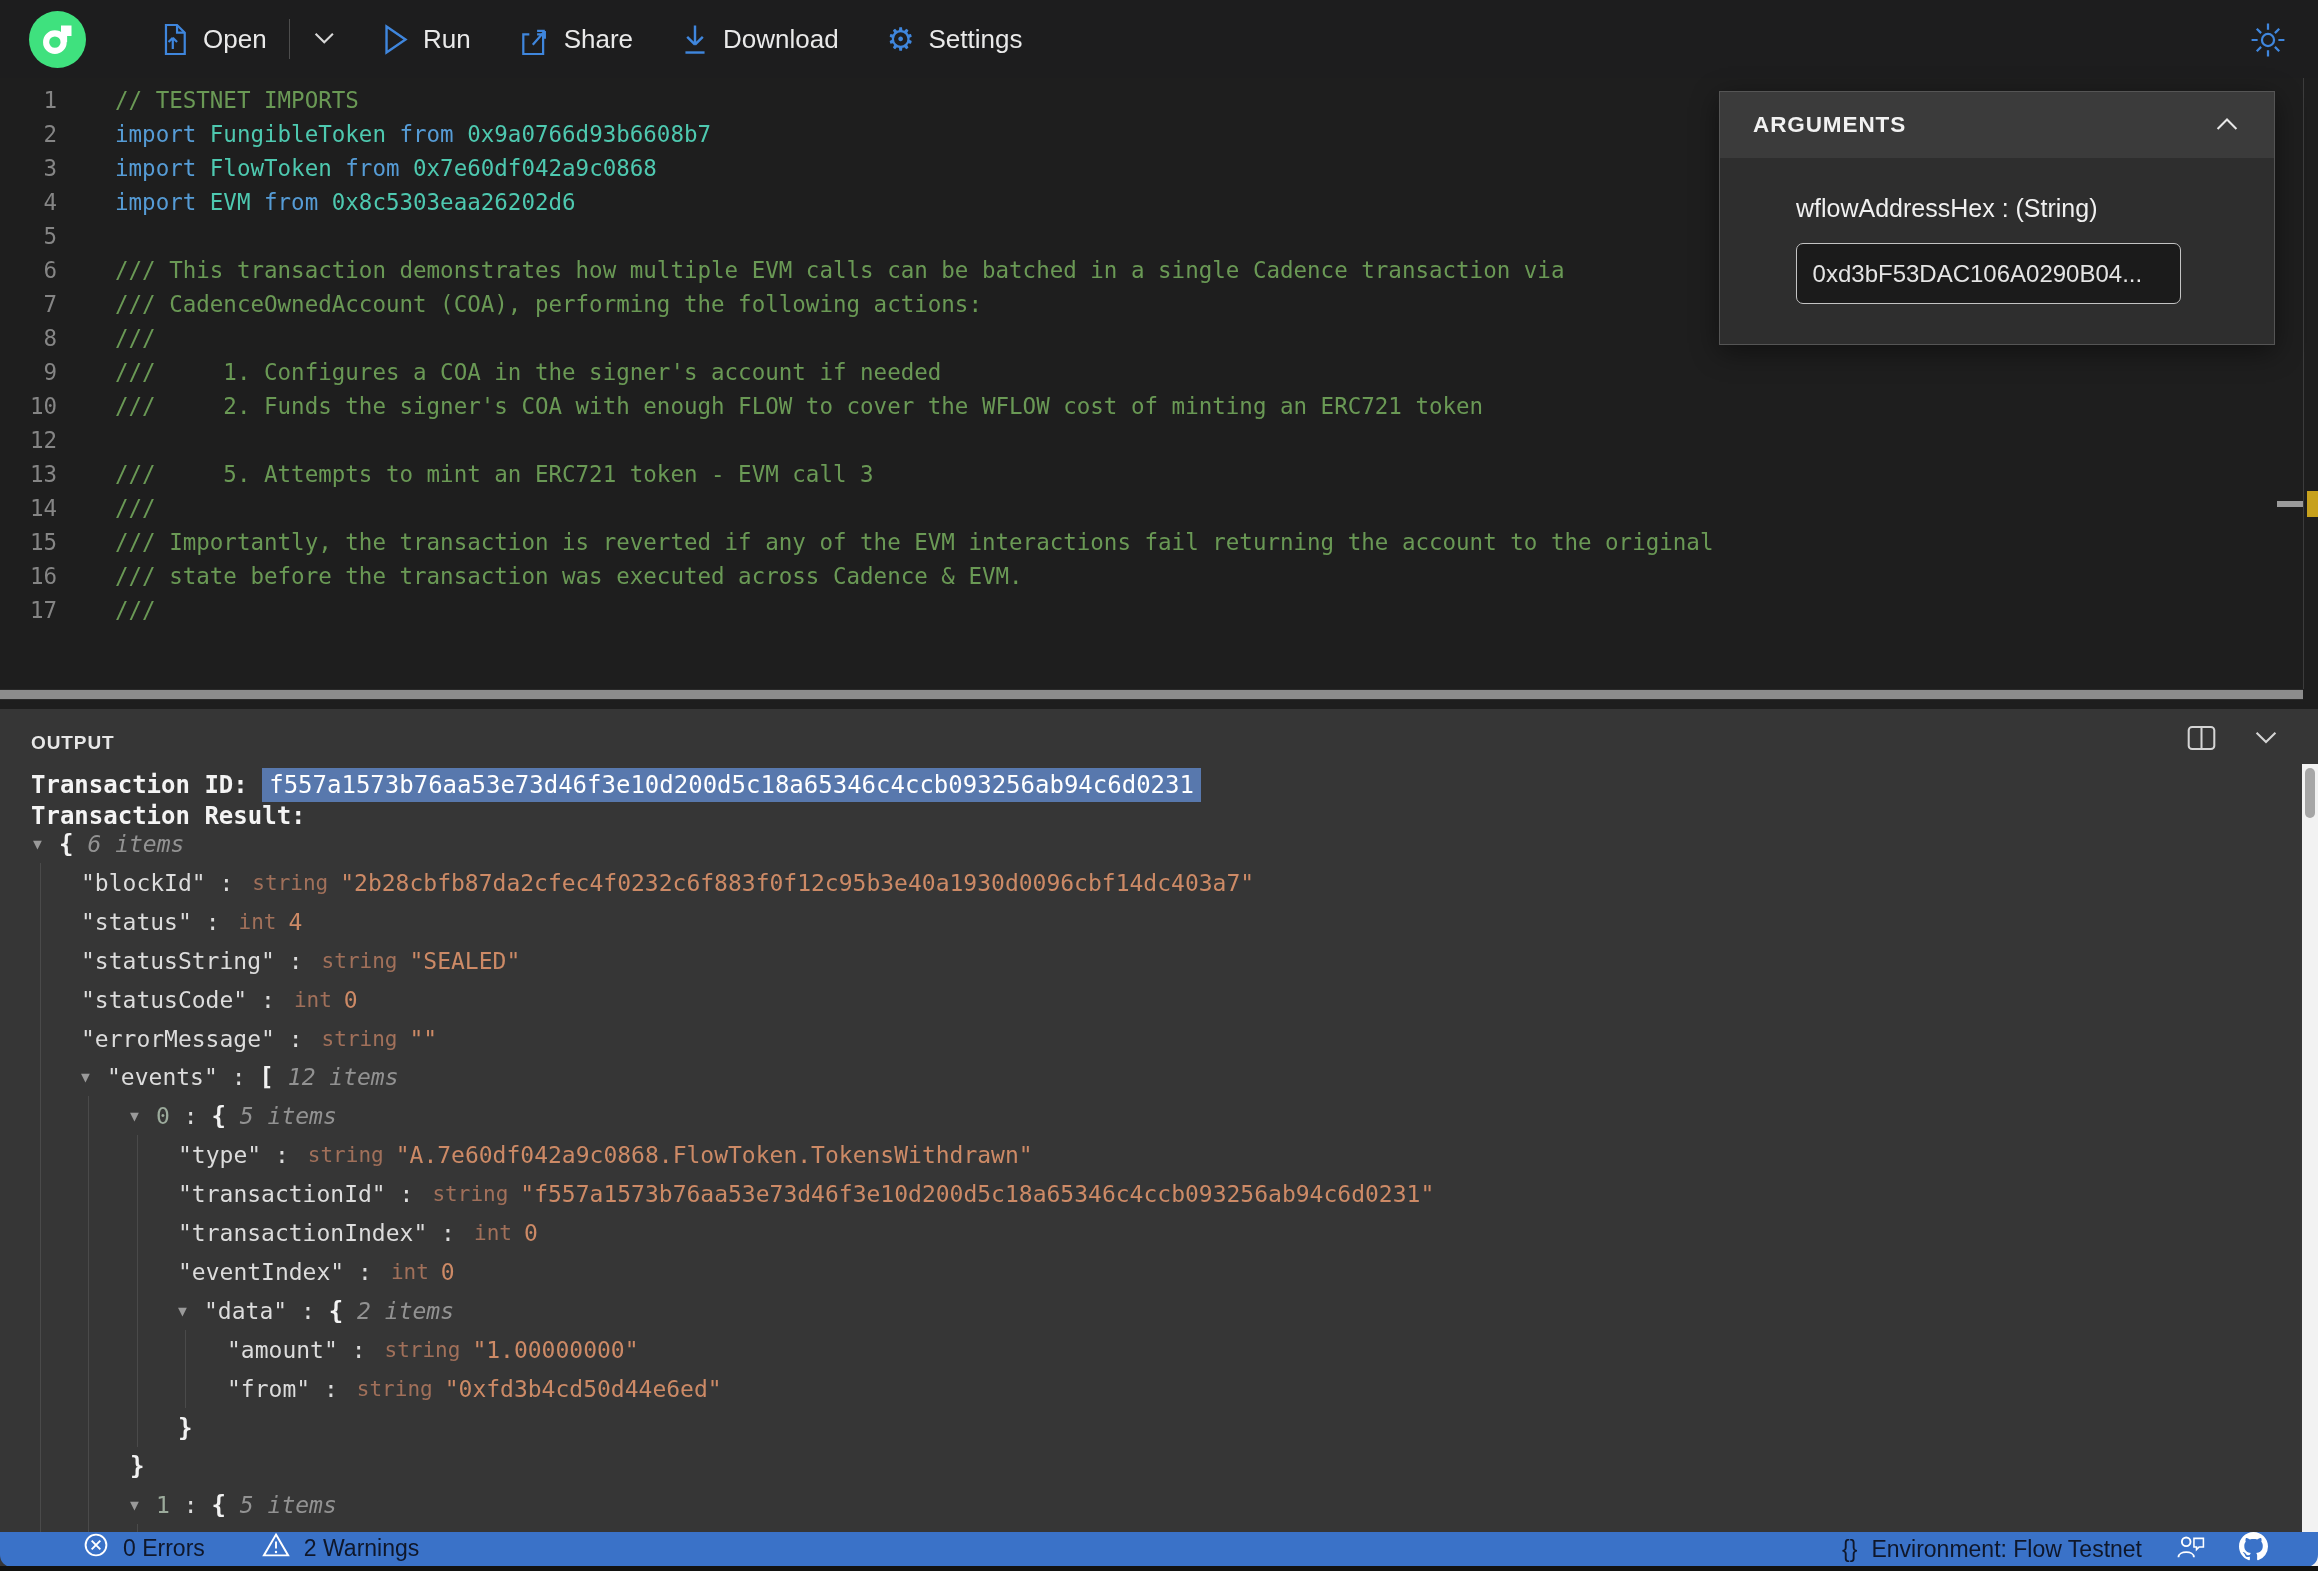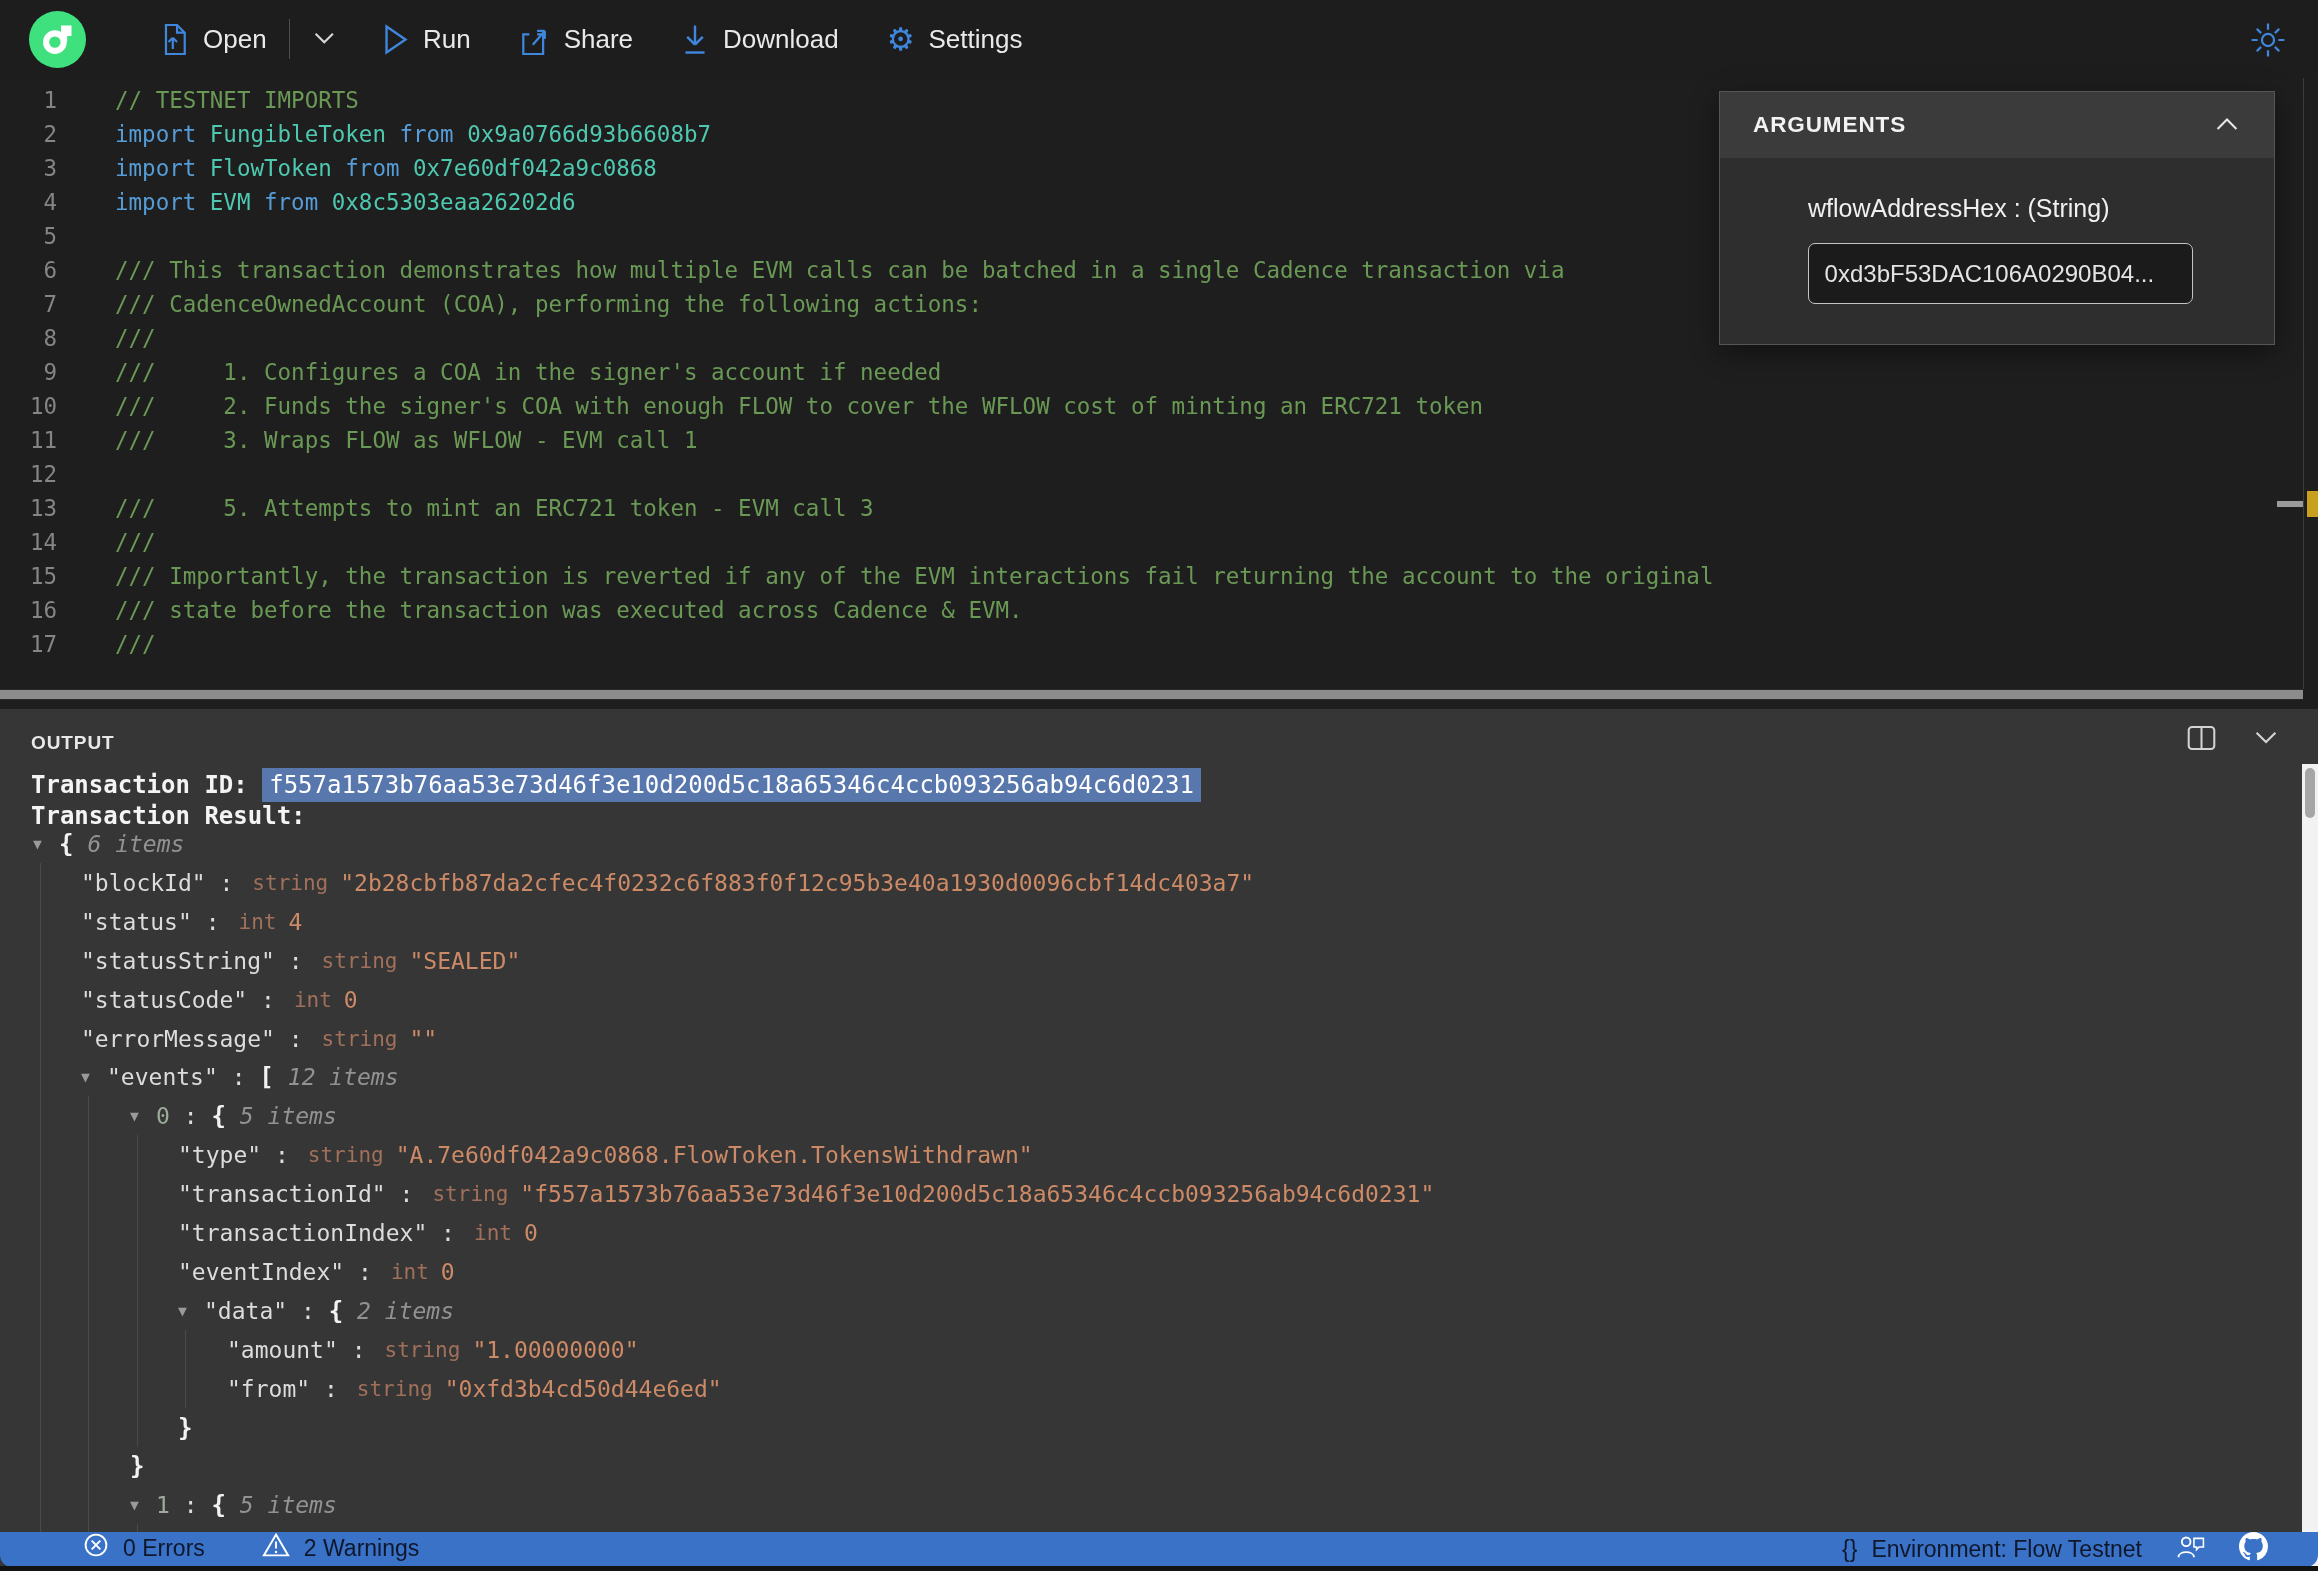--- a/index.html
+++ b/index.html
@@ -35,21 +35,21 @@
   .ruler-mark-yellow { position:absolute; left:2307px; top:491px; width:11.2px; height:26px; background:#c7a11d; }
   .h-scrollbar { position:absolute; left:0; top:689px; height:11.2px; width:2303px; background:#2a2a2a; }
   .h-scrollbar .thumb { position:absolute; left:0; top:0.9px; height:9.5px; width:2303px; background:#8c8c8c; }
 
   
   .args { position:absolute; left:1719px; top:91px; width:556px; background:#2e2e2e;
           border:0.9px solid #555; box-shadow:0 7px 26px rgba(0,0,0,.45); }
   .args-header { height:66px; background:#3b3b3b; display:flex; align-items:center;
                  justify-content:space-between; padding:0 35px 0 33px; }
   .args-title { color:#f2f2f2; font-size:22.5px; font-weight:bold; letter-spacing:0.9px; }
-  .args-body { padding:7px 48px 40px 76px;margin-left:12px; }
+  .args-body { padding:7px 48px 40px 76px; }
   .arg-label { color:#f0f0f0; font-size:25px; margin-top:26px; line-height:35px; }
   .arg-input { margin-top:17.3px; width:385px; height:61px; border:1.7px solid #c4c4c4; border-radius:7px;
                background:#1b1b1b; color:#e4e4e4; font-size:24px; display:flex; align-items:center;
                padding:0 15.6px; white-space:nowrap; overflow:hidden; }
 
   
   .output { position:absolute; left:0; top:709px; right:0; height:1023px; background:#363636;
             font-family:"DejaVu Sans Mono", monospace; overflow:hidden; }
   .output-title { position:absolute; left:31px; top:22.5px; color:#e8e8e8; font-size:19px;
                   font-weight:bold; letter-spacing:0.9px; font-family:"Liberation Sans", sans-serif; }
@@ -156,21 +156,20 @@
         <div class="code-line"><span class="ln">1</span><span class="lt"><span class="tk-c">// TESTNET IMPORTS</span></span></div>
         <div class="code-line"><span class="ln">2</span><span class="lt"><span class="tk-k">import </span><span class="tk-t">FungibleToken</span><span class="tk-k"> from </span><span class="tk-t">0x9a0766d93b6608b7</span></span></div>
         <div class="code-line"><span class="ln">3</span><span class="lt"><span class="tk-k">import </span><span class="tk-t">FlowToken</span><span class="tk-k"> from </span><span class="tk-t">0x7e60df042a9c0868</span></span></div>
         <div class="code-line"><span class="ln">4</span><span class="lt"><span class="tk-k">import </span><span class="tk-t">EVM</span><span class="tk-k"> from </span><span class="tk-t">0x8c5303eaa26202d6</span></span></div>
         <div class="code-line"><span class="ln">5</span><span class="lt"></span></div>
         <div class="code-line"><span class="ln">6</span><span class="lt"><span class="tk-c">/// This transaction demonstrates how multiple EVM calls can be batched in a single Cadence transaction via</span></span></div>
         <div class="code-line"><span class="ln">7</span><span class="lt"><span class="tk-c">/// CadenceOwnedAccount (COA), performing the following actions:</span></span></div>
         <div class="code-line"><span class="ln">8</span><span class="lt"><span class="tk-c">///</span></span></div>
         <div class="code-line"><span class="ln">9</span><span class="lt"><span class="tk-c">///     1. Configures a COA in the signer's account if needed</span></span></div>
         <div class="code-line"><span class="ln">10</span><span class="lt"><span class="tk-c">///     2. Funds the signer's COA with enough FLOW to cover the WFLOW cost of minting an ERC721 token</span></span></div>
-        <div class="code-line"><span class="ln">11</span><span class="lt"><span class="tk-c">///     3. Wraps FLOW as WFLOW - EVM call 1</span></span></div>
         <div class="code-line"><span class="ln">12</span></div>
         <div class="code-line"><span class="ln">13</span><span class="lt"><span class="tk-c">///     5. Attempts to mint an ERC721 token - EVM call 3</span></span></div>
         <div class="code-line"><span class="ln">14</span><span class="lt"><span class="tk-c">///</span></span></div>
         <div class="code-line"><span class="ln">15</span><span class="lt"><span class="tk-c">/// Importantly, the transaction is reverted if any of the EVM interactions fail returning the account to the original</span></span></div>
         <div class="code-line"><span class="ln">16</span><span class="lt"><span class="tk-c">/// state before the transaction was executed across Cadence &amp; EVM.</span></span></div>
         <div class="code-line"><span class="ln">17</span><span class="lt"><span class="tk-c">///</span></span></div>
       </div>
   </div>
   <div class="ruler-divider"></div>
   <div class="ruler-mark-gray"></div>

